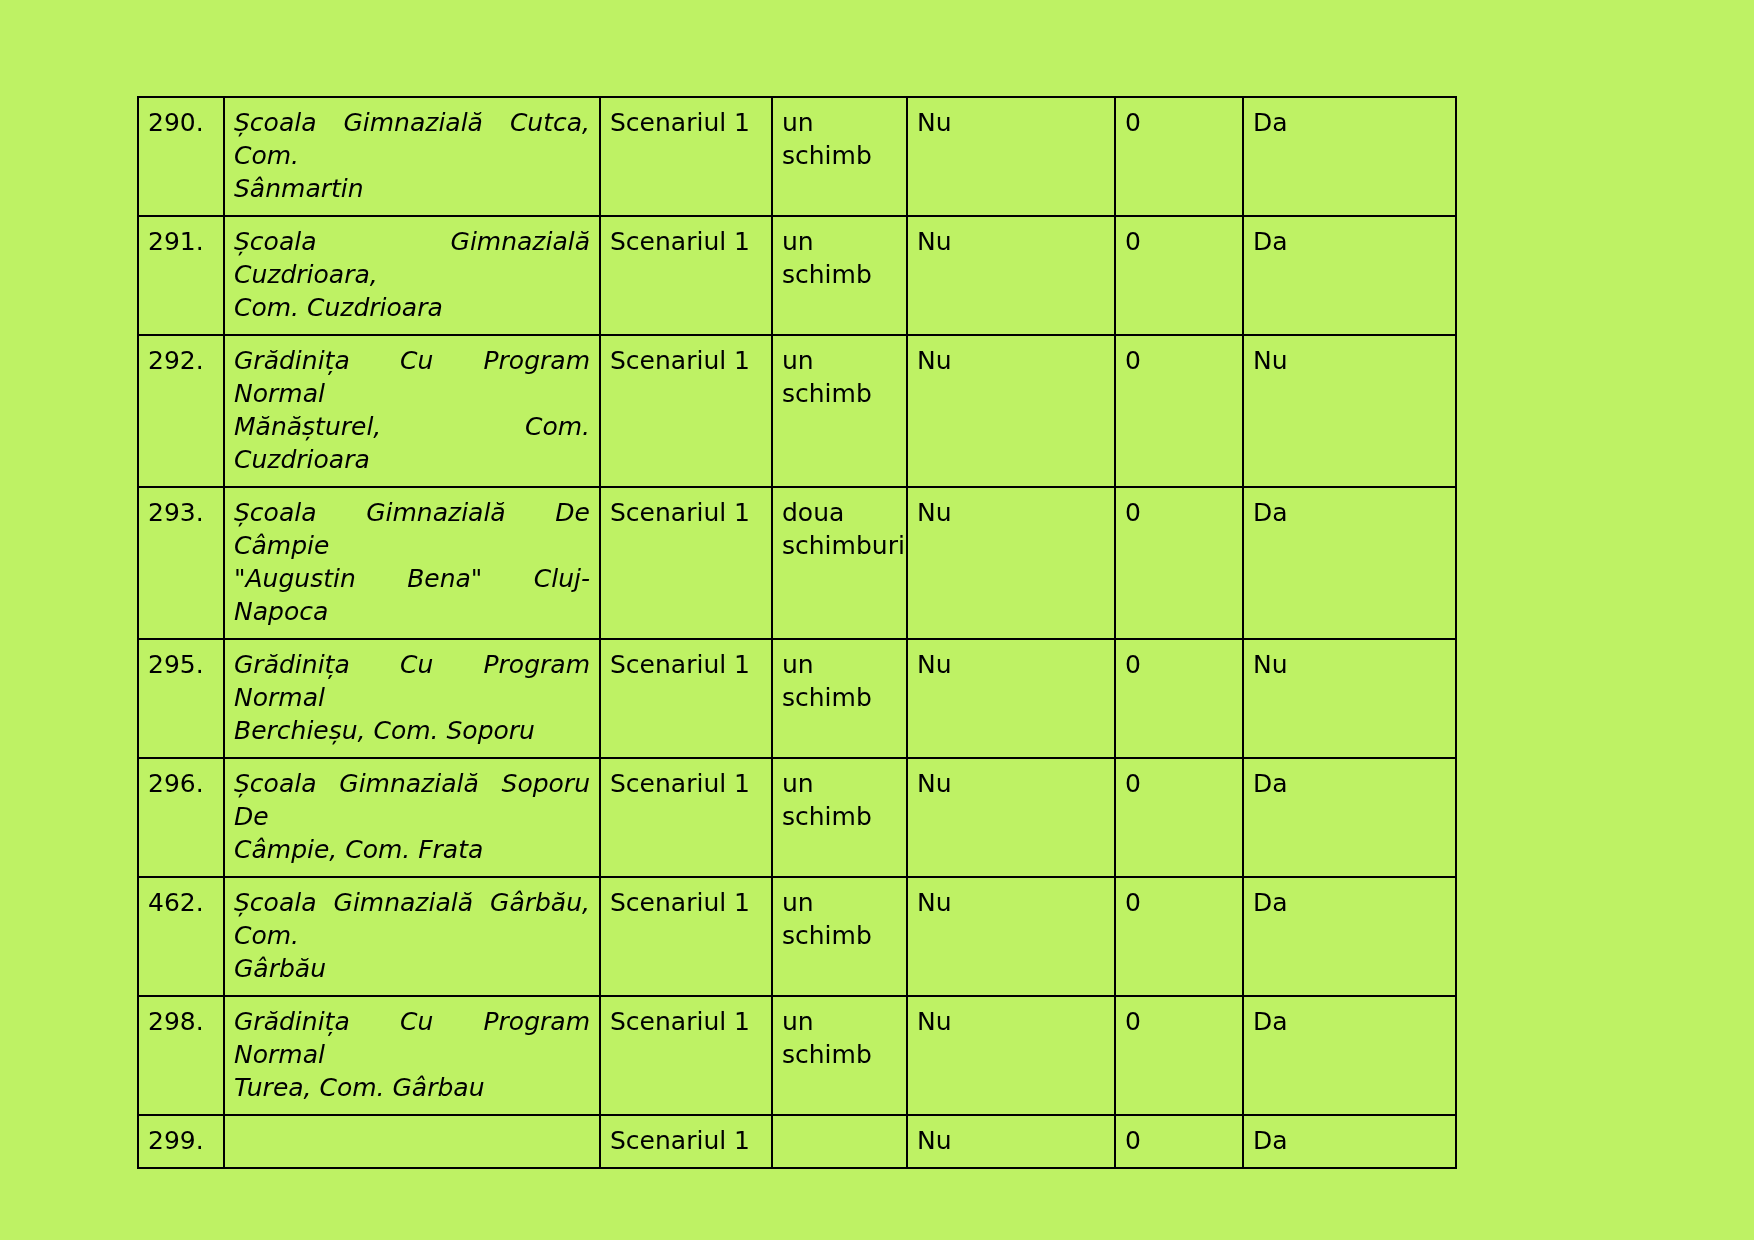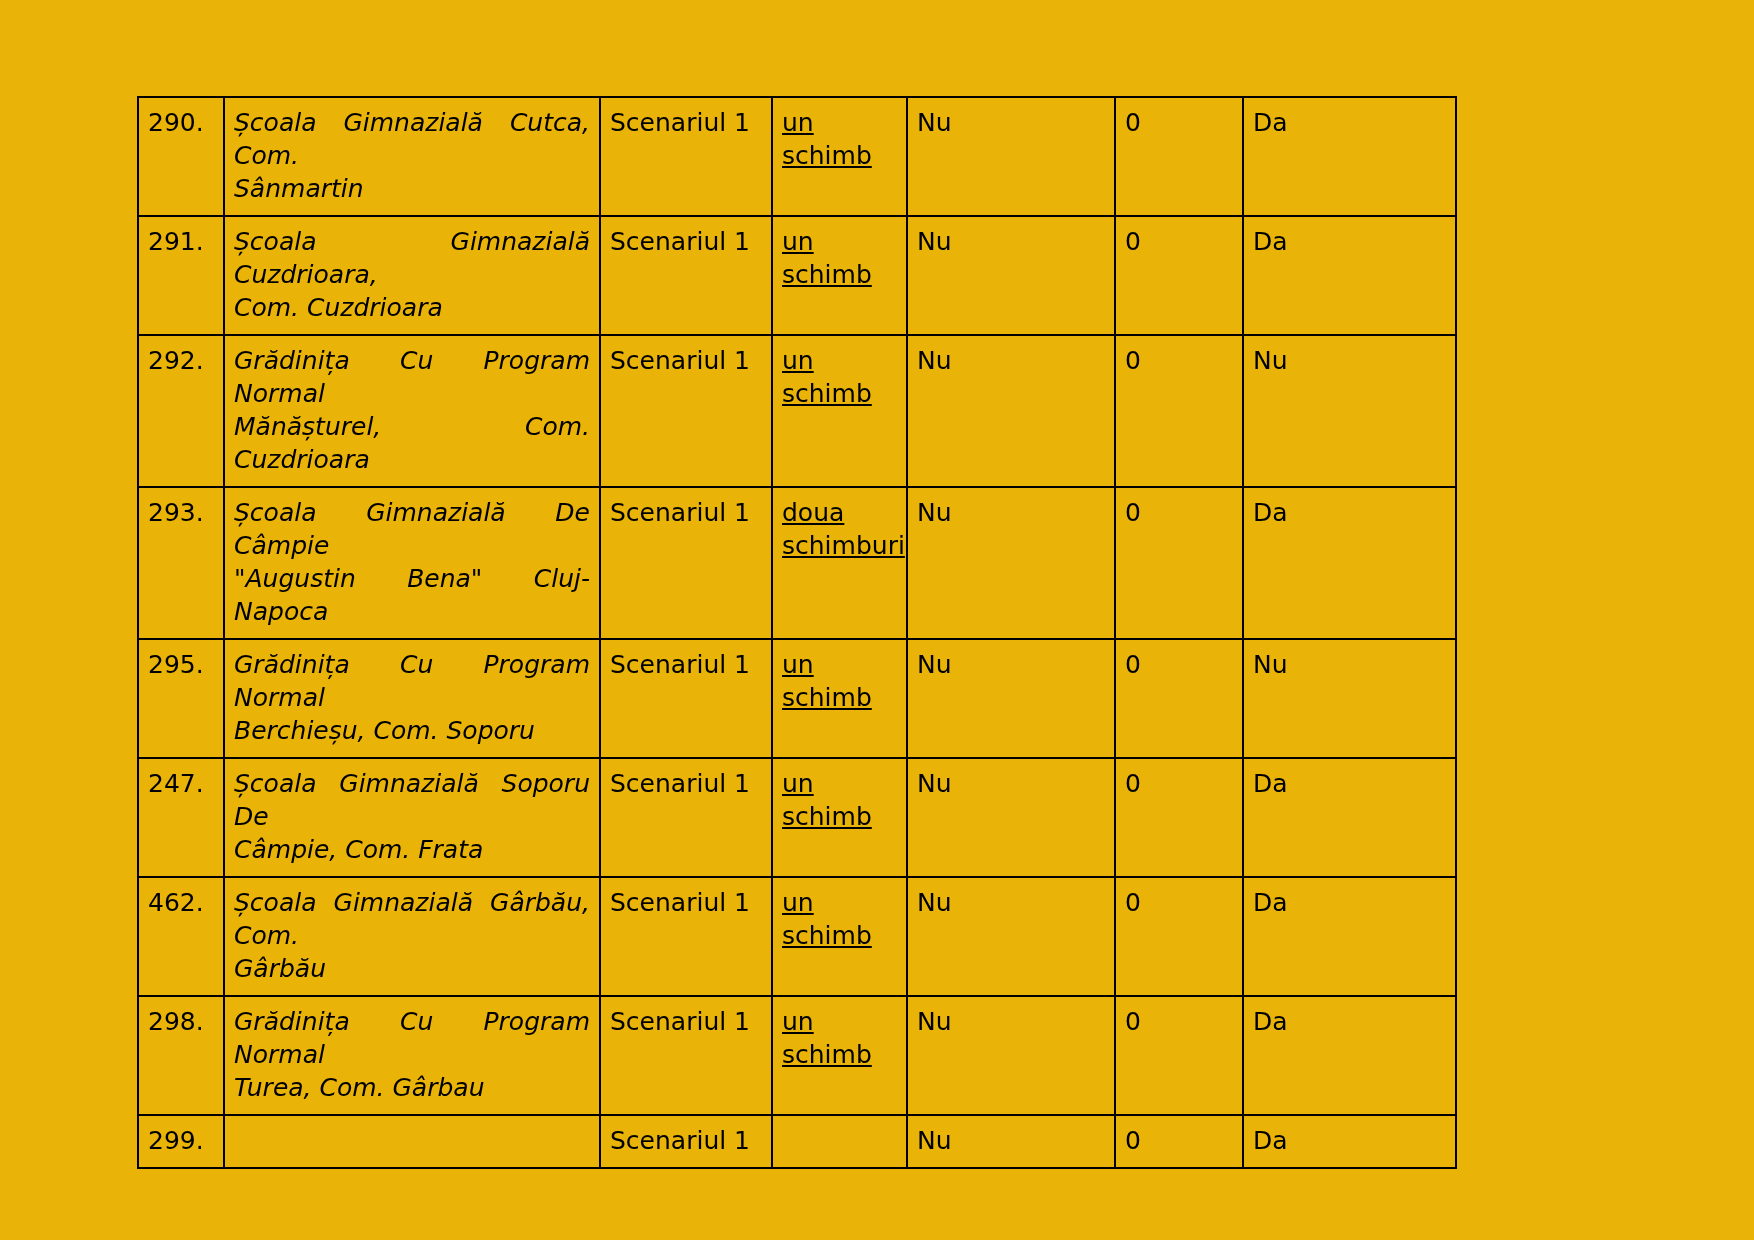--- a/index.html
+++ b/index.html
@@ -12,21 +12,21 @@
     width: 1754px;
     height: 1240px;
     font-family: "DejaVu Sans", "Liberation Sans", sans-serif;
     color: #000000;
     overflow: hidden;
   }
   .page {
     position: relative;
     width: 1754px;
     height: 1240px;
-    background: #eab308;
+    background: #bef264;
     box-sizing: border-box;
   }
   .table-wrap {
     position: absolute;
     left: 137px;
     top: 96px;
     width: 1318px;
   }
   table.doc-table {
     border-collapse: collapse;
@@ -69,21 +69,21 @@
   }
   
   td.cell-name .ln.just {
     text-align: justify;
     text-align-last: justify;
   }
   td.cell-scen, td.cell-shift, td.cell-cases, td.cell-count, td.cell-last {
     text-align: left;
     white-space: normal;
   }
-  td.cell-shift .ln { display: block; text-decoration: underline; }
+  td.cell-shift .ln { display: block; }
 </style>
 </head>
 <body>
 
 <div class="page">
   <div class="table-wrap">
     <table class="doc-table">
       <colgroup>
         <col class="c-nr">
         <col class="c-name">
@@ -159,21 +159,21 @@
             </td>
             <td class="cell-scen">Scenariul 1</td>
             <td class="cell-shift">
               <span class="ln">un schimb</span>
             </td>
             <td class="cell-cases">Nu</td>
             <td class="cell-count">0</td>
             <td class="cell-last">Nu</td>
           </tr>
           <tr>
-            <td class="cell-nr">247.</td>
+            <td class="cell-nr">296.</td>
             <td class="cell-name">
               <span class="ln just">Școala Gimnazială Soporu De</span>
               <span class="ln">Câmpie, Com. Frata</span>
             </td>
             <td class="cell-scen">Scenariul 1</td>
             <td class="cell-shift">
               <span class="ln">un schimb</span>
             </td>
             <td class="cell-cases">Nu</td>
             <td class="cell-count">0</td>

